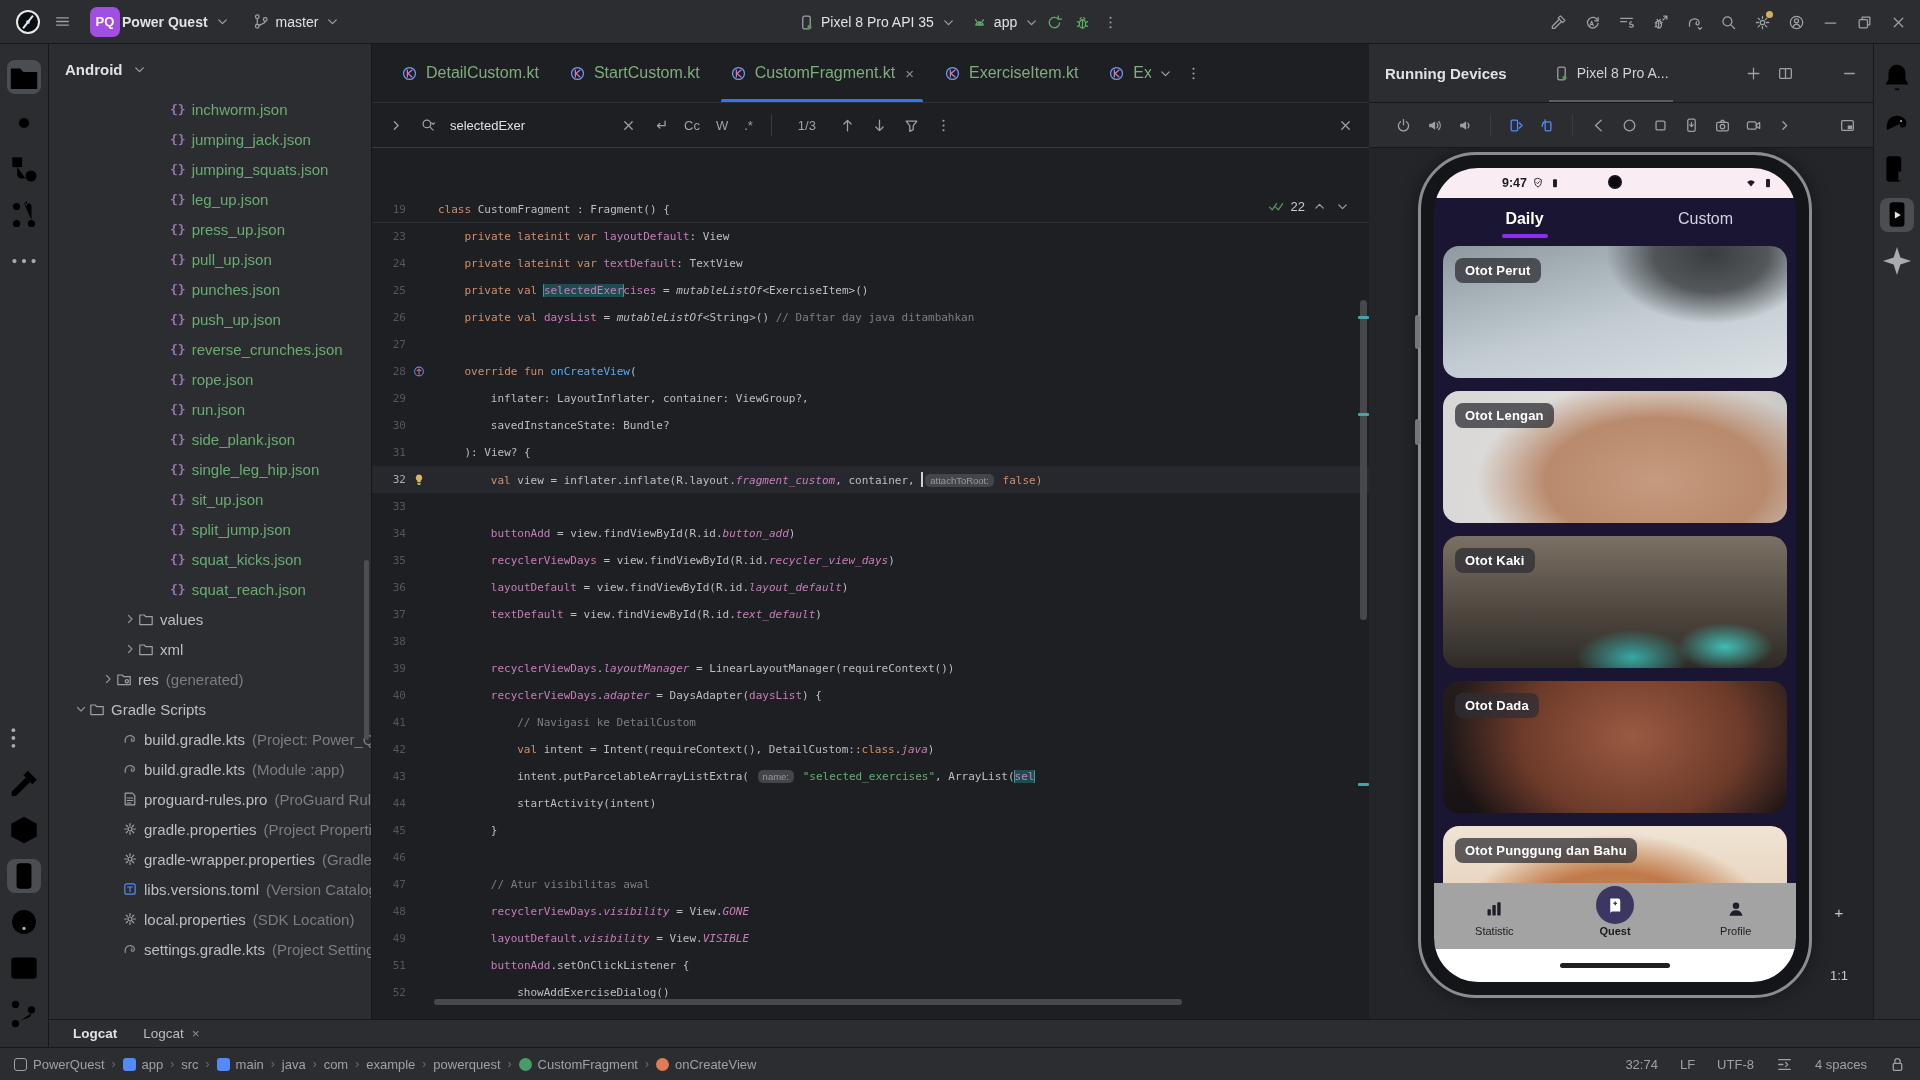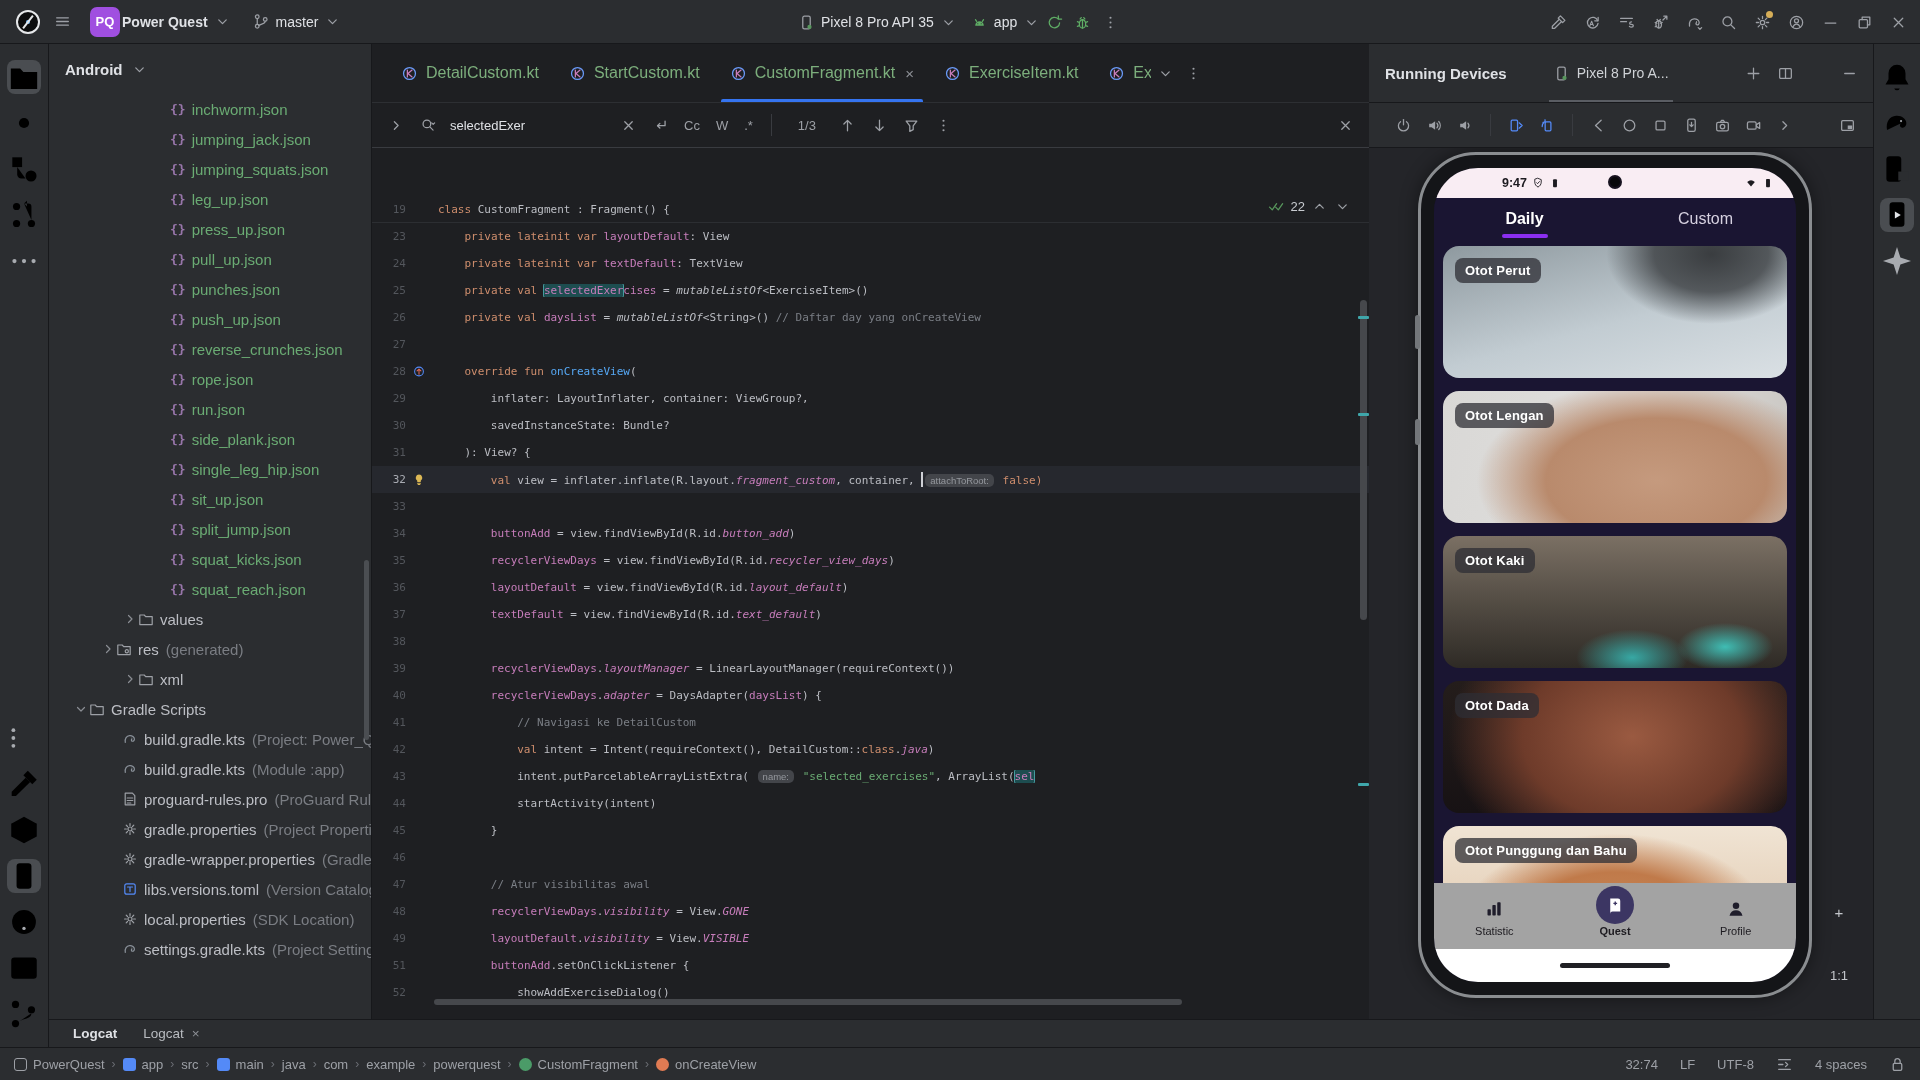--- a/index.html
+++ b/index.html
@@ -505,47 +505,47 @@
             <path d="M6.5 4.5 10 8l-3.5 3.5"></path>
           </svg>
         </span>
         <span class="ic">
           <svg viewBox="0 0 16 16">
             <path d="M1.8 4h4.4l1.5 1.6h6.5v8H1.8z" stroke="#9da0a6"></path>
           </svg>
         </span>
         <span class="tlabel">values</span>
       </div>
+      <div class="trow t-dir" style="padding-left:73px">
+        <span class="ic" style="color:#8a8d93">
+          <svg viewBox="0 0 16 16">
+            <path d="M6.5 4.5 10 8l-3.5 3.5"></path>
+          </svg>
+        </span>
+        <span class="ic">
+          <svg viewBox="0 0 16 16">
+            <path d="M1.8 4h4.4l1.5 1.6h6.5v8H1.8z" stroke="#9da0a6"></path>
+          </svg>
+        </span>
+        <span class="tlabel">xml</span>
+      </div>
       <div class="trow t-dirg" style="padding-left:51px">
         <span class="ic" style="color:#8a8d93">
           <svg viewBox="0 0 16 16">
             <path d="M6.5 4.5 10 8l-3.5 3.5"></path>
           </svg>
         </span>
         <span class="ic">
           <svg viewBox="0 0 16 16">
             <path d="M1.8 4h4.4l1.5 1.6h6.5v8H1.8z" stroke="#9da0a6"></path>
             <circle cx="10.8" cy="10.2" r="1.6" stroke="#9da0a6"></circle>
           </svg>
         </span>
         <span class="tlabel">res</span>
         <span class="tsuffix">(generated)</span>
-      </div>
-      <div class="trow t-dir" style="padding-left:73px">
-        <span class="ic" style="color:#8a8d93">
-          <svg viewBox="0 0 16 16">
-            <path d="M6.5 4.5 10 8l-3.5 3.5"></path>
-          </svg>
-        </span>
-        <span class="ic">
-          <svg viewBox="0 0 16 16">
-            <path d="M1.8 4h4.4l1.5 1.6h6.5v8H1.8z" stroke="#9da0a6"></path>
-          </svg>
-        </span>
-        <span class="tlabel">xml</span>
       </div>
       <div class="trow t-section" style="padding-left:24px">
         <span class="ic" style="color:#8a8d93">
           <svg viewBox="0 0 16 16">
             <path d="M4.5 6.5 8 10l3.5-3.5"></path>
           </svg>
         </span>
         <span class="ic">
           <svg viewBox="0 0 16 16">
             <path d="M1.8 4h4.4l1.5 1.6h6.5v8H1.8z" stroke="#9da0a6"></path>
@@ -775,21 +775,21 @@
           <path d="M4.5 6.5 8 10l3.5-3.5"></path>
         </svg>
       </span>
   </div>
 
   <div id="code">
       <div class="crow sticky"><span class="ln">19</span><span class="gic"></span><span class="ctext" style="padding-left:6px"><span class="kw">class </span><span class="d">CustomFragment : Fragment() {</span></span></div>
       <div class="crow"><span class="ln">23</span><span class="gic"></span><span class="ctext" style="padding-left:32.4px"><span class="kw">private lateinit var </span><span class="pu">layoutDefault</span><span class="d">: View</span></span></div>
       <div class="crow"><span class="ln">24</span><span class="gic"></span><span class="ctext" style="padding-left:32.4px"><span class="kw">private lateinit var </span><span class="pu">textDefault</span><span class="d">: TextView</span></span></div>
       <div class="crow"><span class="ln">25</span><span class="gic"></span><span class="ctext" style="padding-left:32.4px"><span class="kw">private val </span><span class="selm">selectedExer</span><span class="pu">cises</span><span class="d"> = </span><span class="it">mutableListOf</span><span class="d">&lt;ExerciseItem&gt;()</span></span></div>
-      <div class="crow"><span class="ln">26</span><span class="gic"></span><span class="ctext" style="padding-left:32.4px"><span class="kw">private val </span><span class="p">daysList</span><span class="d"> = </span><span class="it">mutableListOf</span><span class="d">&lt;String&gt;() </span><span class="cmt">// Daftar day yang onCreateView</span></span></div>
+      <div class="crow"><span class="ln">26</span><span class="gic"></span><span class="ctext" style="padding-left:32.4px"><span class="kw">private val </span><span class="p">daysList</span><span class="d"> = </span><span class="it">mutableListOf</span><span class="d">&lt;String&gt;() </span><span class="cmt">// Daftar day java ditambahkan</span></span></div>
       <div class="crow"><span class="ln">27</span><span class="gic"></span><span class="ctext" style="padding-left:6px"></span></div>
       <div class="crow"><span class="ln">28</span><span class="gic"><span class="ic" style="width:14px"><svg viewBox="0 0 16 16">
               <circle cx="8" cy="8" r="5" stroke="#548af7"></circle>
               <path d="M8 11V5.4M5.8 7.4 8 5.2l2.2 2.2" stroke="#e06a5a"></path>
             </svg></span></span><span class="ctext" style="padding-left:32.4px"><span class="kw">override fun </span><span class="fn">onCreateView</span><span class="d">(</span></span></div>
       <div class="crow"><span class="ln">29</span><span class="gic"></span><span class="ctext" style="padding-left:58.8px"><span class="d">inflater: LayoutInflater, container: ViewGroup?,</span></span></div>
       <div class="crow"><span class="ln">30</span><span class="gic"></span><span class="ctext" style="padding-left:58.8px"><span class="d">savedInstanceState: Bundle?</span></span></div>
       <div class="crow"><span class="ln">31</span><span class="gic"></span><span class="ctext" style="padding-left:32.4px"><span class="d">): View? {</span></span></div>
       <div class="crow cur"><span class="ln">32</span><span class="gic"><span class="ic" style="width:14px"><svg viewBox="0 0 16 16">
               <path d="M8 2.4a3.8 3.8 0 0 1 2 7v1.4H6V9.4a3.8 3.8 0 0 1 2-7z" fill="#dcb855" stroke="none"></path>

